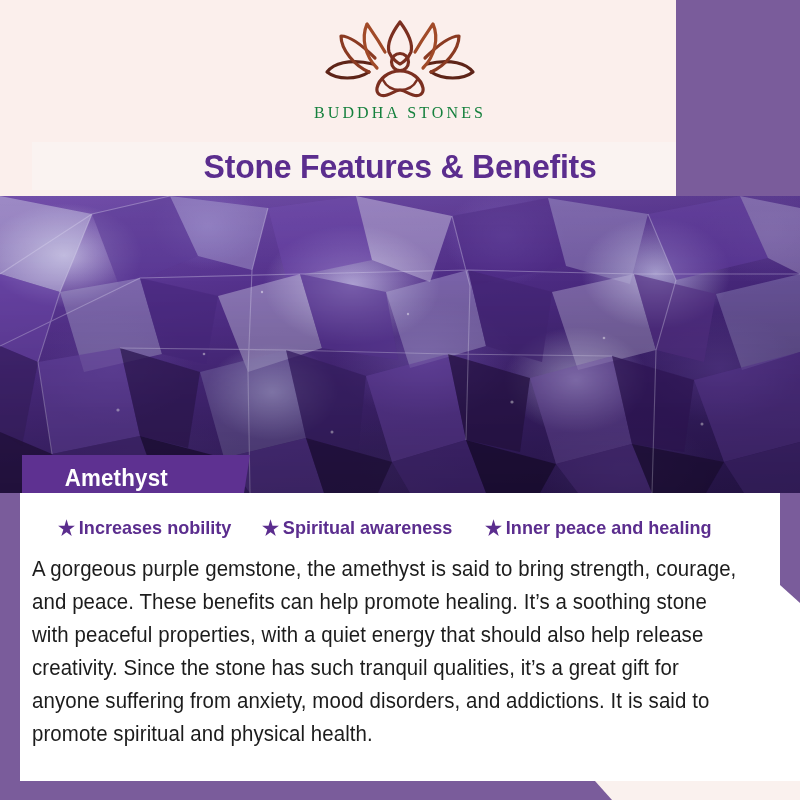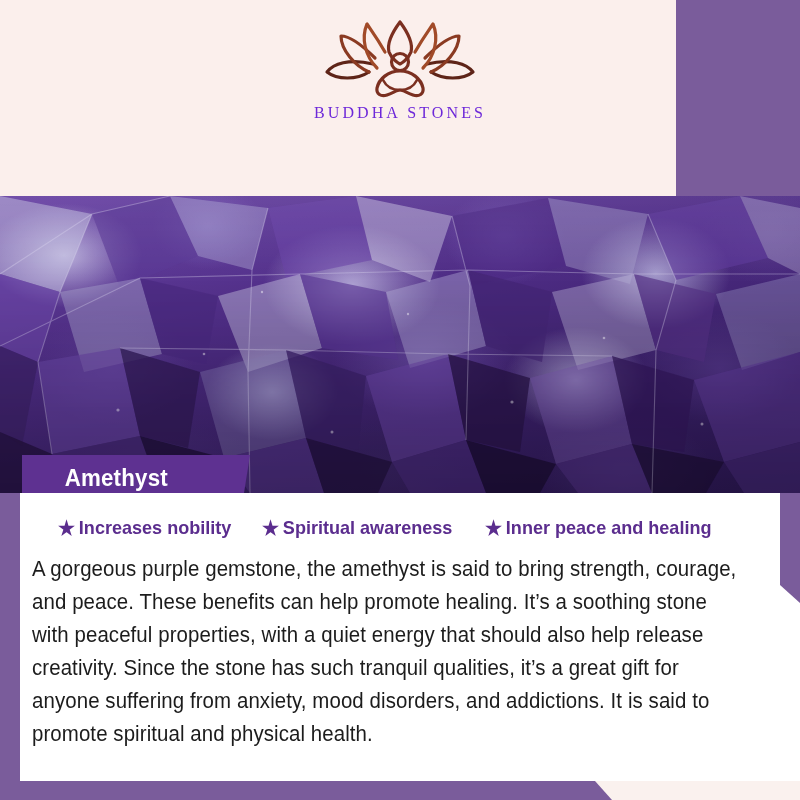--- a/index.html
+++ b/index.html
@@ -41,21 +41,21 @@
   .logo-wrap {
     position:absolute; left:0; top:18px; width:800px; height:118px;
     display:flex; flex-direction:column; align-items:center; justify-content:flex-start;
   }
   .logo-mark { width:170px; height:82px; display:block; }
   .logo-word {
     margin-top:4px;
     font-family:"Liberation Serif", serif;
     font-size:16px;
     letter-spacing:3.1px;
-    color:#6d28d9;
+    color:#15803d;
     font-weight:400;
   }
   .title-strip {
     position:absolute; left:32px; top:142px; width:736px; height:48px;
     background:#faf3f1; display:flex; align-items:center; justify-content:center;
     z-index:3;
   }
   .title-text {
     font-family:"Liberation Sans Narrow","Liberation Sans", sans-serif;
     font-size:34px; font-weight:bold; color:#5b2d8e;
@@ -232,20 +232,23 @@
           <circle cx="408" cy="118" r="1.2"></circle>
         <circle cx="512" cy="206" r="1.6"></circle>
           <circle cx="604" cy="142" r="1.3"></circle>
         <circle cx="702" cy="228" r="1.5"></circle>
           <circle cx="262" cy="96" r="1.2"></circle>
       </g>
     </svg>
     <div class="hero-vig"></div>
   </div>
 
+  <div class="title-strip">
+    <div class="title-text">Stone Features &amp; Benefits</div>
+  </div>
 
   <div class="stone-banner">
     <span class="stone-banner-label">Amethyst</span>
   </div>
 
   <div class="body-panel">
     <div class="benefits">
       <div class="benefit">
         <span class="star">★</span>
         <span>Increases nobility</span>

